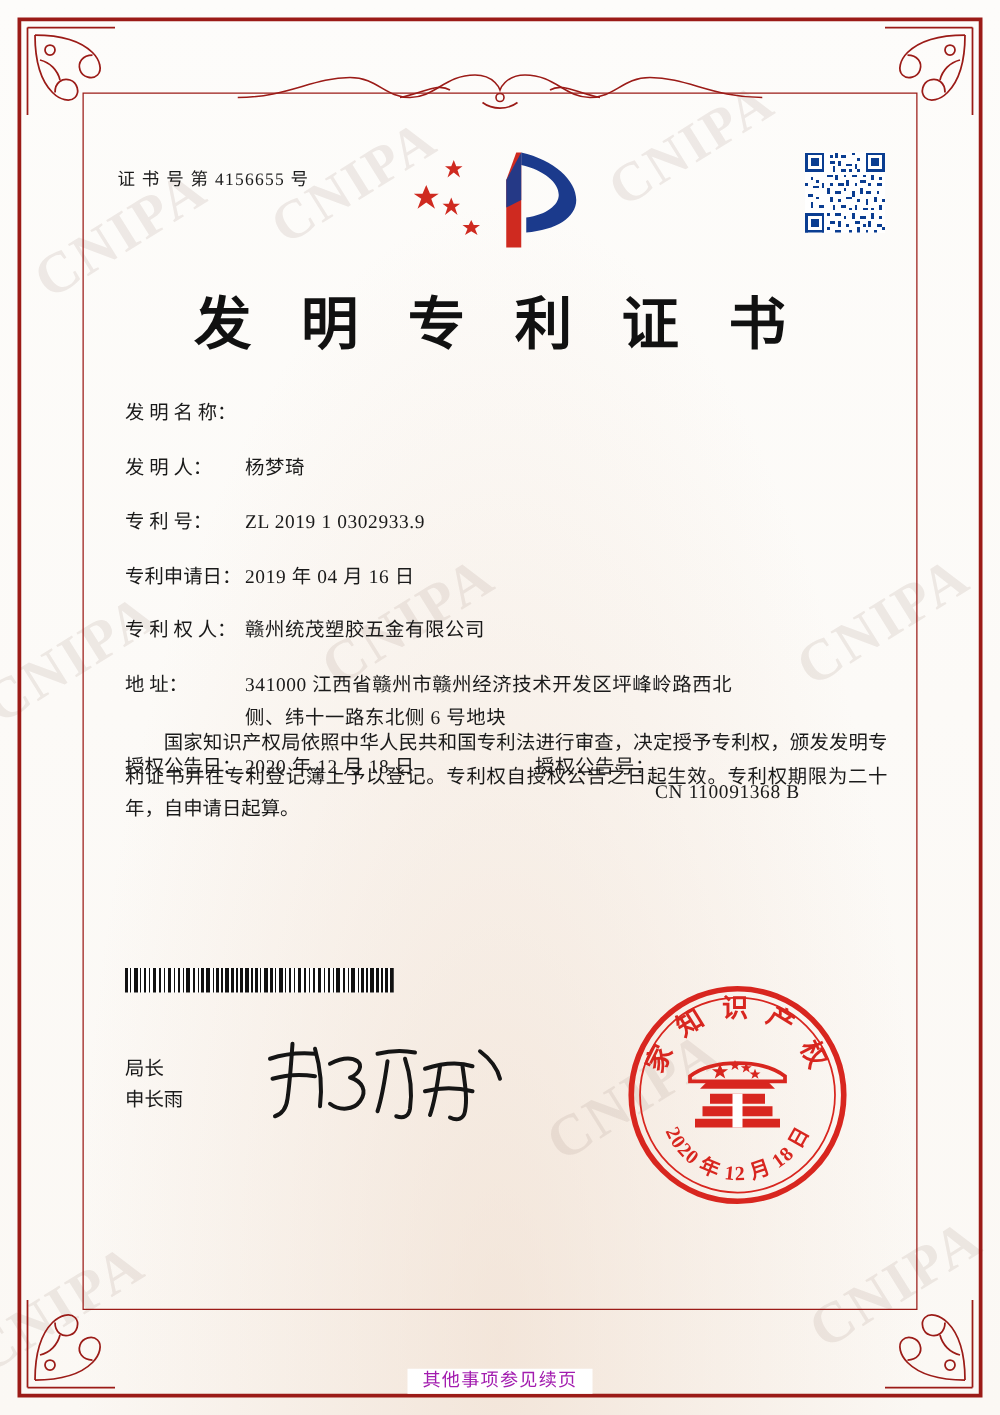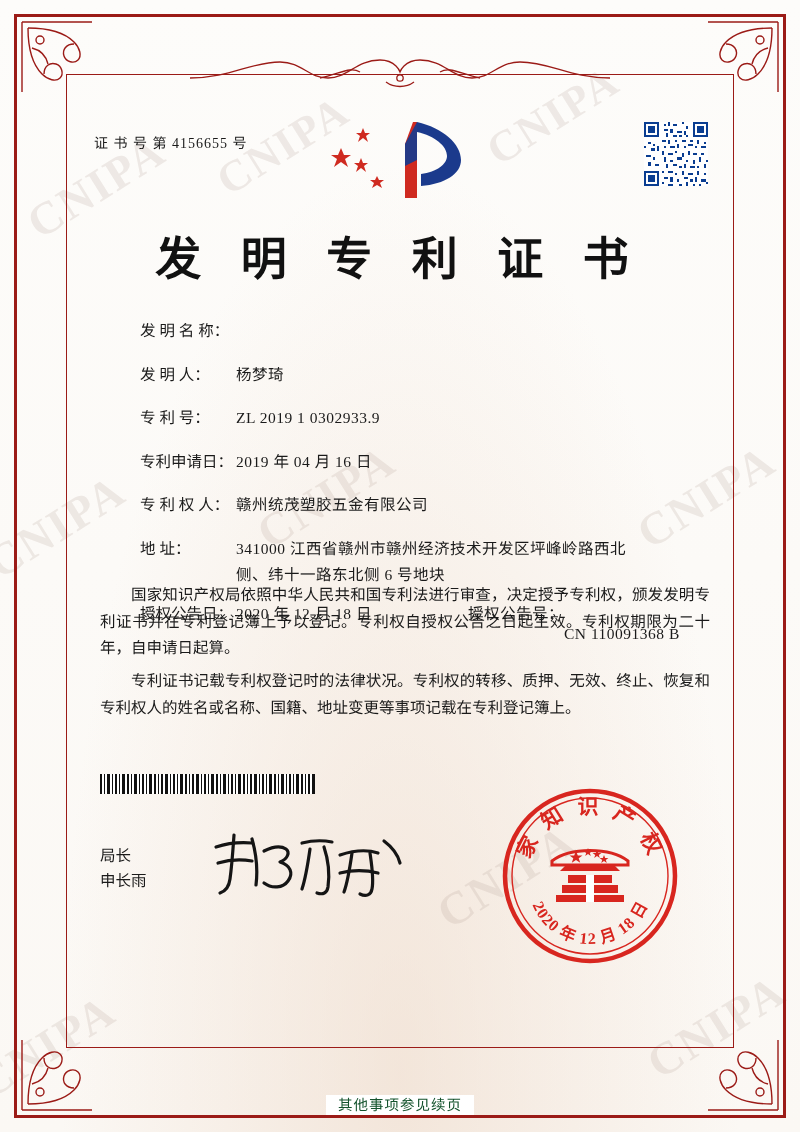--- a/index.html
+++ b/index.html
@@ -97,21 +97,20 @@
   }
   .row{
     display:flex;
     align-items:flex-start;
     margin-bottom:25px;
   }
   .lab{
     flex:0 0 96px;
     letter-spacing:0;
     white-space:nowrap;
-    margin-left:40px;
   }
   .val{
     flex:1 1 auto;
     letter-spacing:.5px;
   }
   .val .l2{display:block;margin-top:7px;}
   .row.two .val{display:flex;}
   .val .seg-a{flex:0 0 232px;}
   .val .seg-lab{flex:0 0 96px;}
   .val .seg-b{flex:1 1 auto;margin-top:20px;}
@@ -156,21 +155,21 @@
   .page-no{
     position:absolute;left:0;right:0;bottom:22px;
     text-align:center;font-size:14.5px;letter-spacing:1px;
   }
 
   .footnote{
     position:absolute;left:0;right:0;bottom:22px;
     text-align:center;
     font-size:14.5px;
     letter-spacing:1px;
-    color:#14532d;
+    color:#a21caf;
   }
   .footnote span{
     background:#fff;
     padding:2px 12px;
   }
 </style>
 </head>
 <body>
 
 <div class="page">
@@ -397,23 +396,20 @@
           <span class="seg-lab">授权公告号：</span>
           <span class="seg-b">CN 110091368 B</span>
         </div>
       </div>
 
     </div>
 
     <div class="para" id="para1">
       <p>国家知识产权局依照中华人民共和国专利法进行审查，决定授予专利权，颁发发明专利证书并在专利登记簿上予以登记。专利权自授权公告之日起生效。专利权期限为二十年，自申请日起算。</p>
     </div>
-    <div class="para" id="para2">
-      <p>专利证书记载专利权登记时的法律状况。专利权的转移、质押、无效、终止、恢复和专利权人的姓名或名称、国籍、地址变更等事项记载在专利登记簿上。</p>
-    </div>
 
     <div class="barcode">
       <svg viewBox="0 0 215 20" width="215" height="20" shape-rendering="crispEdges">
         <rect width="215" height="20" fill="#fff"></rect>
         <g fill="#111">
           <rect x="0" y="0" width="2" height="20"></rect>
             <rect x="4" y="0" width="1" height="20"></rect>
           <rect x="7" y="0" width="3" height="20"></rect>
             <rect x="12" y="0" width="1" height="20"></rect>
           <rect x="15" y="0" width="2" height="20"></rect>

